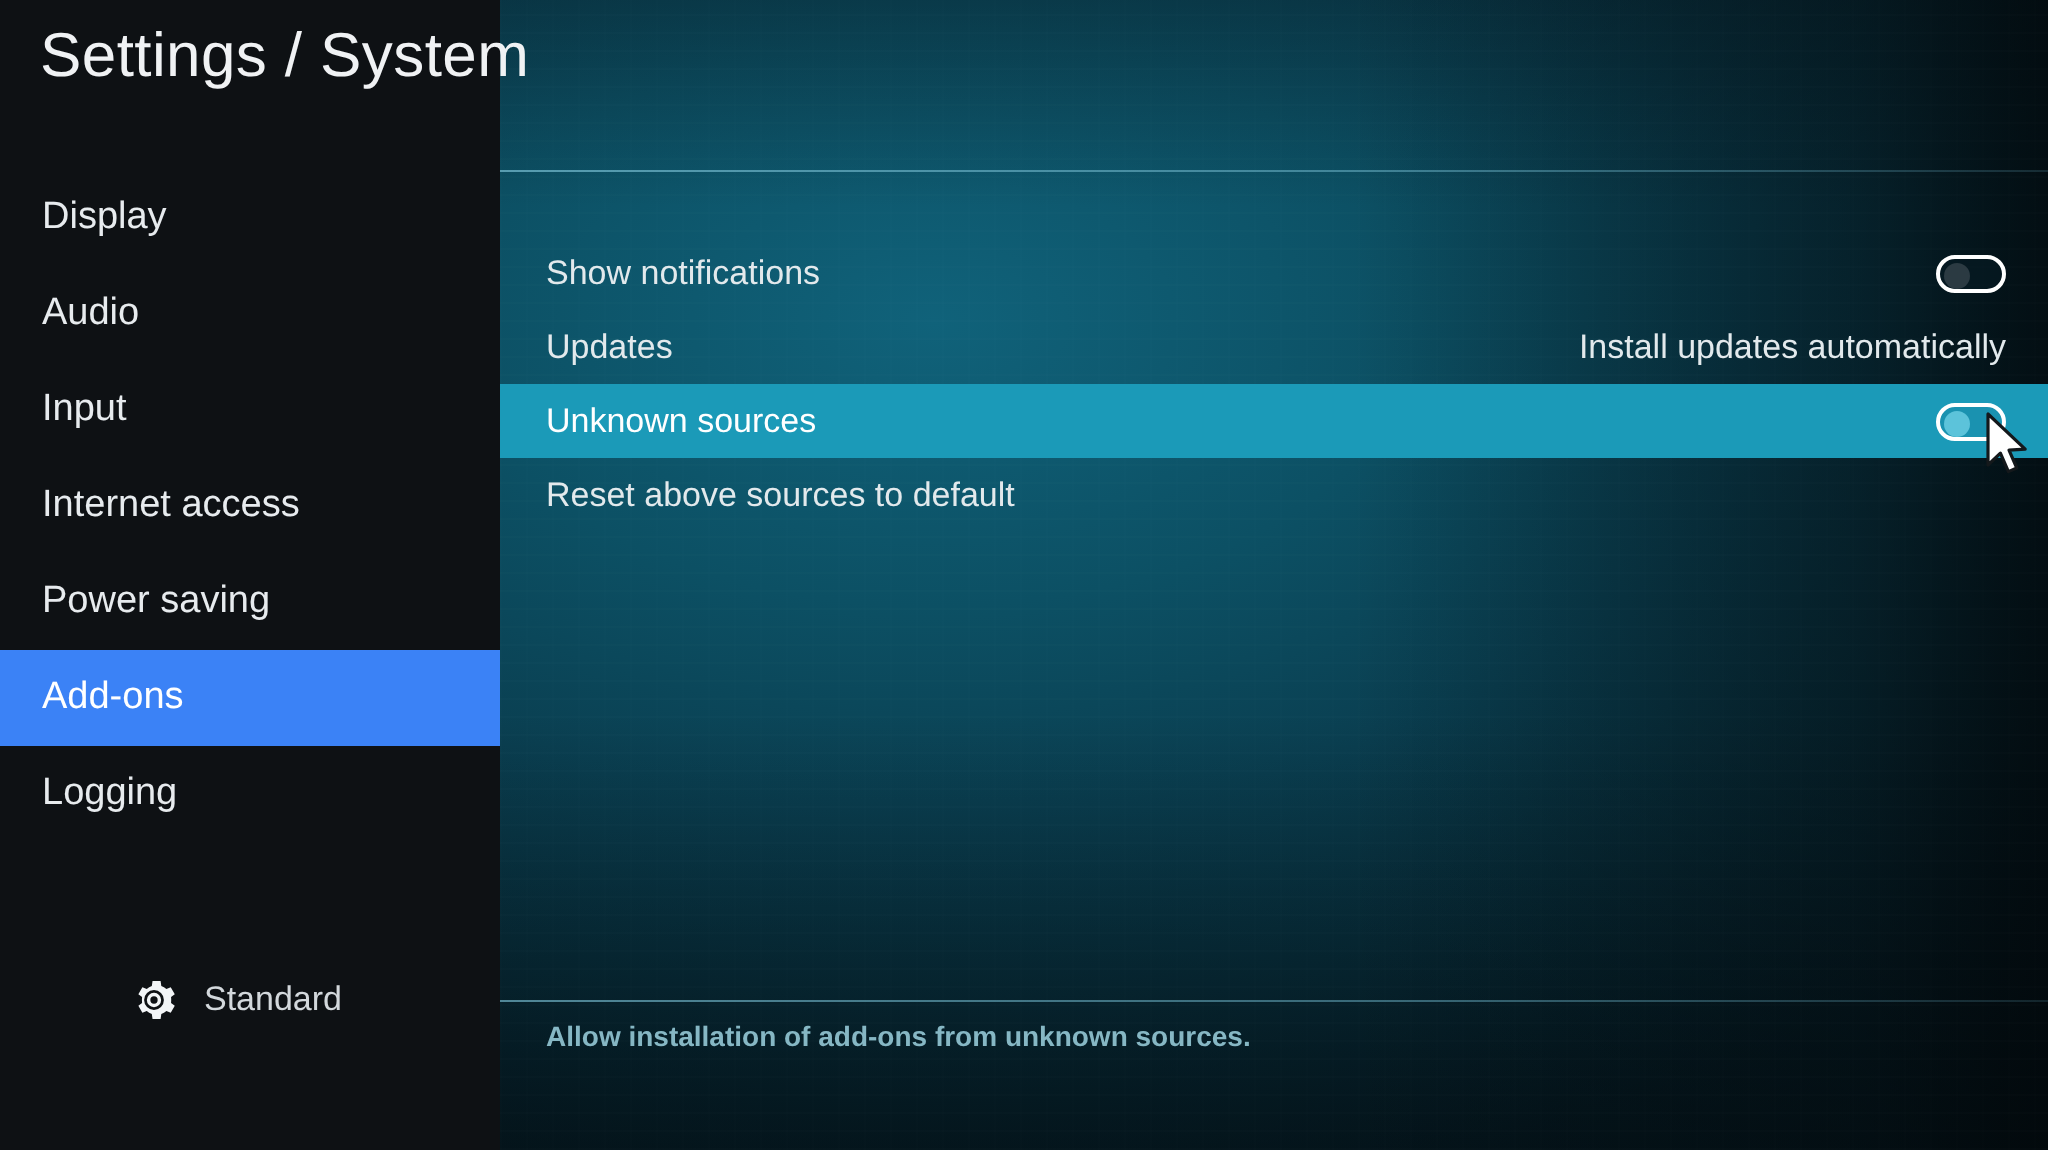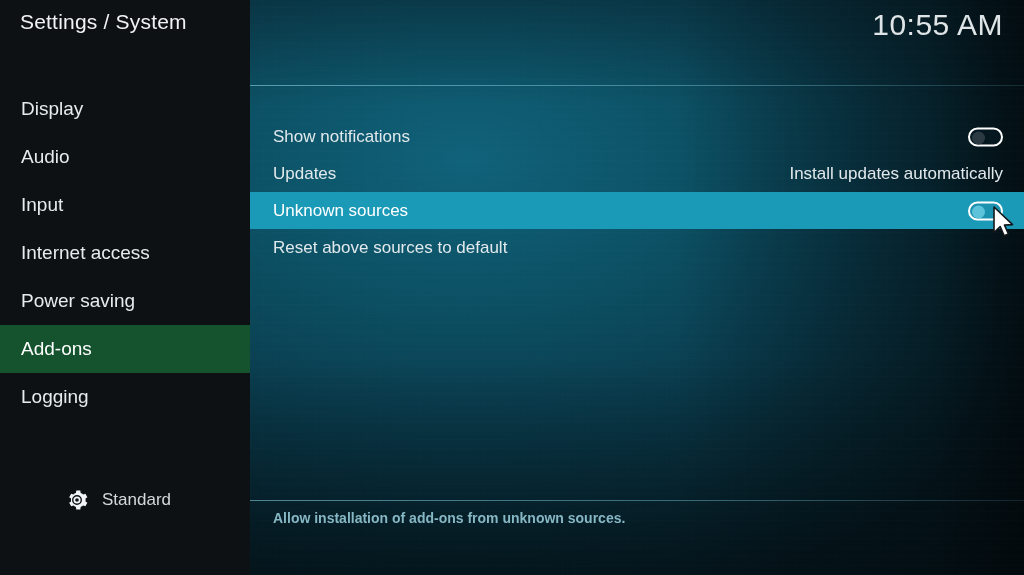--- a/index.html
+++ b/index.html
@@ -71,21 +71,21 @@
     left: 0;
     top: 0;
     width: 250px;
     height: 85px;
     background: #0e1114;
   }
   .header-title {
     position: absolute;
     left: 20px;
     top: 10px;
-    font-size: 21px;
+    font-size: 31px;
     font-weight: 300;
     color: #f0f2f4;
     letter-spacing: 0.2px;
     white-space: nowrap;
     text-align: center;
   }
   .header-clock {
     position: absolute;
     right: 21px;
     top: 8px;
@@ -117,21 +117,21 @@
     height: 48px;
     line-height: 48px;
     padding-left: 21px;
     box-sizing: border-box;
     font-size: 19px;
     font-weight: 300;
     color: #e7ebee;
     white-space: nowrap;
   }
   .nav-item.selected {
-    background: #14532d;
+    background: #3b82f6;
     color: #ffffff;
   }
   .profile-row {
     position: absolute;
     left: 0;
     top: 393px;
     width: 250px;
     height: 44px;
     display: flex;
     align-items: center;
@@ -353,20 +353,19 @@
         <path fill="#f2f5f7" d="M12 8.1a3.9 3.9 0 1 0 0 7.8 3.9 3.9 0 0 0 0-7.8zm0 5.9a2 2 0 1 1 0-4 2 2 0 0 1 0 4z"></path>
         <path fill="#f2f5f7" d="M21.3 13.6c.05-.52.08-1.05.08-1.6s-.03-1.08-.08-1.6l2.03-1.47-2.2-3.82-2.37.92a9.2 9.2 0 0 0-2.77-1.6L15.6 1.6h-4.4l-.39 2.83a9.2 9.2 0 0 0-2.77 1.6l-2.37-.92-2.2 3.82L5.5 10.4c-.05.52-.08 1.05-.08 1.6s.03 1.08.08 1.6l-2.03 1.47 2.2 3.82 2.37-.92a9.2 9.2 0 0 0 2.77 1.6l.39 2.83h4.4l.39-2.83a9.2 9.2 0 0 0 2.77-1.6l2.37.92 2.2-3.82-2.03-1.47zM12 17.4a5.4 5.4 0 1 1 0-10.8 5.4 5.4 0 0 1 0 10.8z"></path>
       </svg>
       <span class="profile-label">Standard</span>
     </div>
   </div>
 
   <div class="header">
     <div class="header-left-bg"></div>
     <div class="header-title">Settings / System</div>
-    <div class="header-clock">10:55 AM</div>
   </div>
 
   <svg class="cursor" viewBox="0 0 26 36">
     <path d="M3 2 L3 27.5 L9.2 21.6 L13.2 30.8 L17.4 29 L13.5 20.1 L21.6 19.6 Z" fill="#ffffff" stroke="#14181b" stroke-width="1.6" stroke-linejoin="round"></path>
   </svg>
 
 </div>
 
 </body></html>

